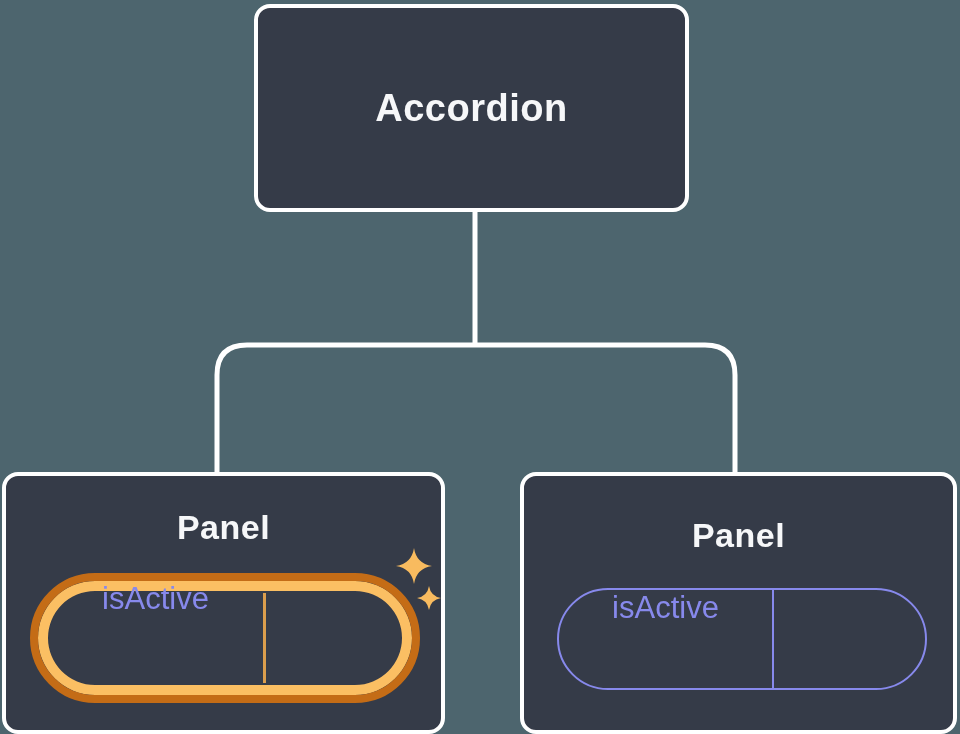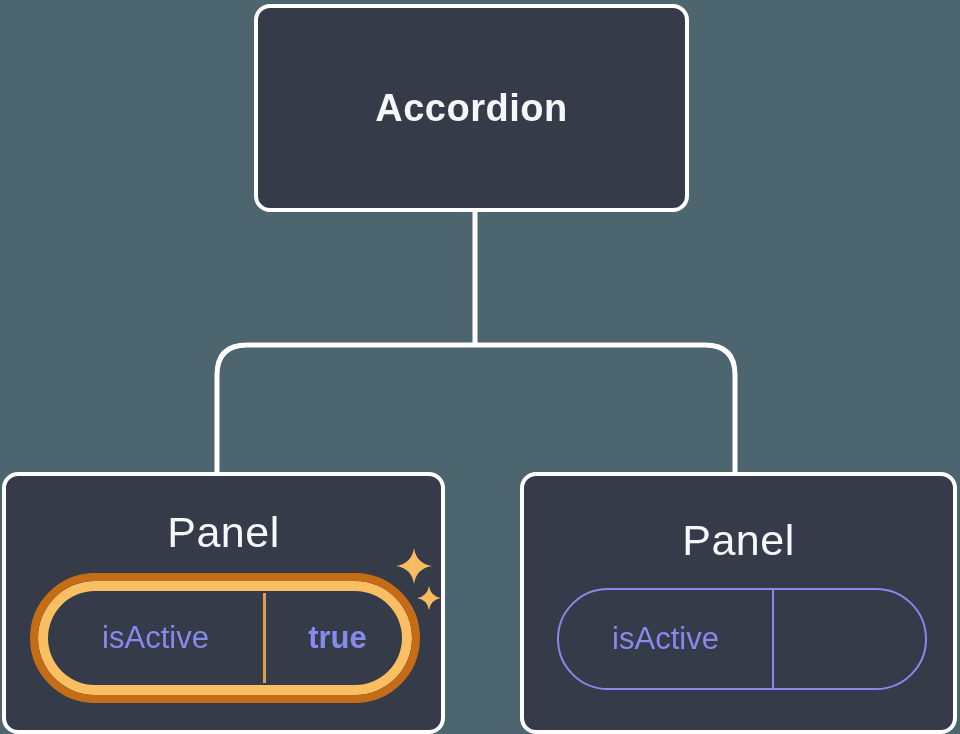--- a/index.html
+++ b/index.html
@@ -37,35 +37,36 @@
     left: 0; top: 0;
     pointer-events: none;
   }
   #panel-left  { left: 2px;   top: 472px; width: 443px; height: 262px; }
   #panel-right { left: 520px; top: 472px; width: 437px; height: 262px; }
   .panel-label {
     position: absolute;
     left: 0; right: 0;
     text-align: center;
     color: #F6F7F9;
-    font-size: 43px;
-    font-weight: 400;
+    font-size: 34px;
+    font-weight: 700;
     letter-spacing: 0.5px;
   }
   #panel-left  .panel-label { top: 32px; }
   #panel-right .panel-label { top: 40px; }
 
   .state-pill {
     position: absolute;
     box-sizing: border-box;
     border-radius: 999px;
     display: flex;
     align-items: stretch;
     color: #8789EC;
     font-size: 31px;
+    flex-direction: column;
   }
   #pill-active {
     left: 24px; top: 97px;
     width: 390px; height: 130px;
     border: 8px solid #C46C16;
     box-shadow: inset 0 0 0 10px #FBBF63;
   }
   #pill-inactive {
     left: 33px; top: 112px;
     width: 370px; height: 102px;
@@ -112,21 +113,20 @@
 
   <div class="node" id="root-node">
     <span class="root-label">Accordion</span>
   </div>
 
   <div class="node" id="panel-left">
     <div class="panel-label">Panel</div>
 
     <div class="state-pill" id="pill-active">
       <div class="pill-cell cell-name">isActive</div>
-      <div class="pill-cell cell-value bold">true</div>
       <div class="pill-divider"></div>
     </div>
 
     <svg id="sparkles" width="58" height="68" viewBox="0 0 58 68">
       <path d="M22 2 Q24.4 17.6 40 20 Q24.4 22.4 22 38 Q19.6 22.4 4 20 Q19.6 17.6 22 2 Z" fill="#F8BB5F"></path>
       <path d="M37 40 Q38.7 50.3 49 52 Q38.7 53.7 37 64 Q35.3 53.7 25 52 Q35.3 50.3 37 40 Z" fill="#F8BB5F"></path>
     </svg>
   </div>
 
   <div class="node" id="panel-right">

